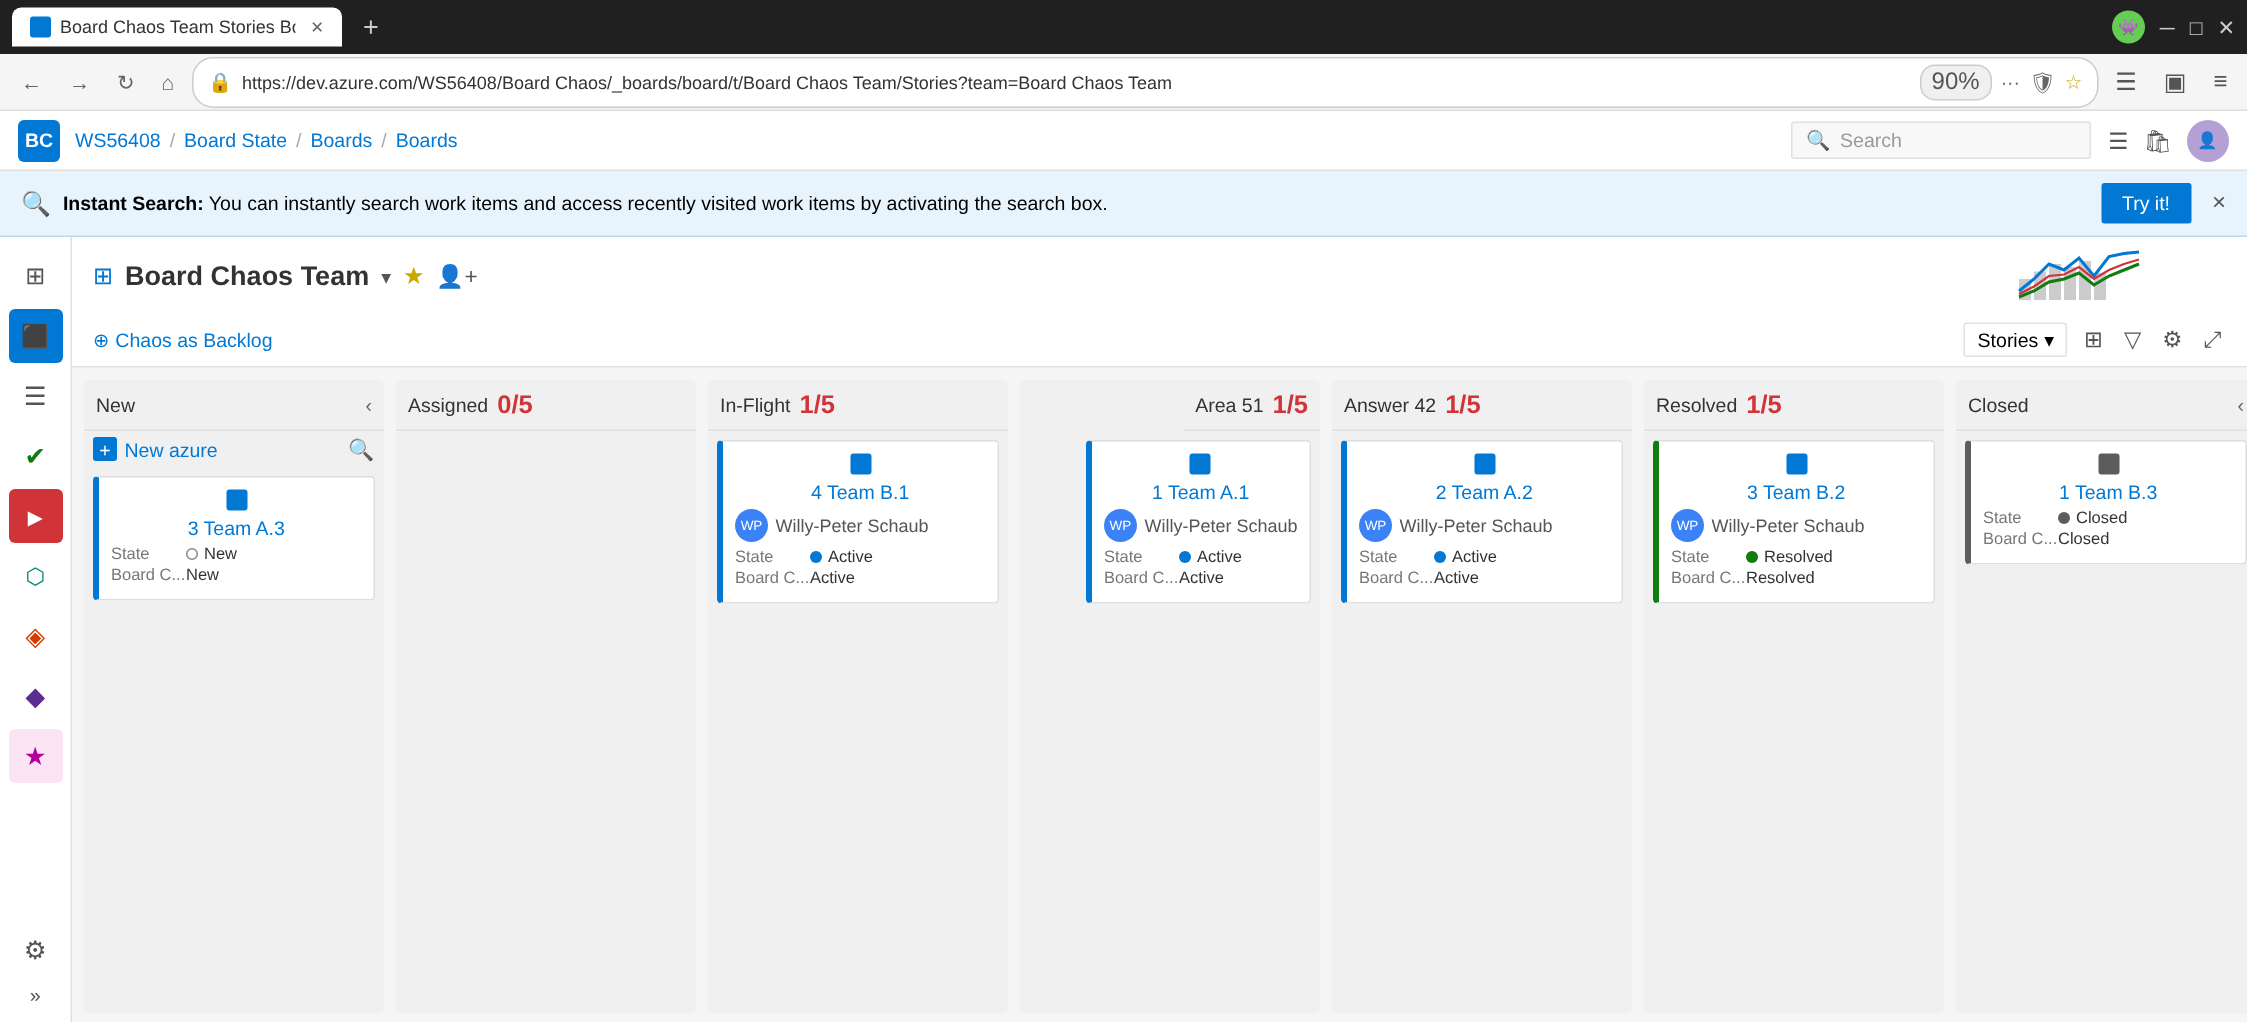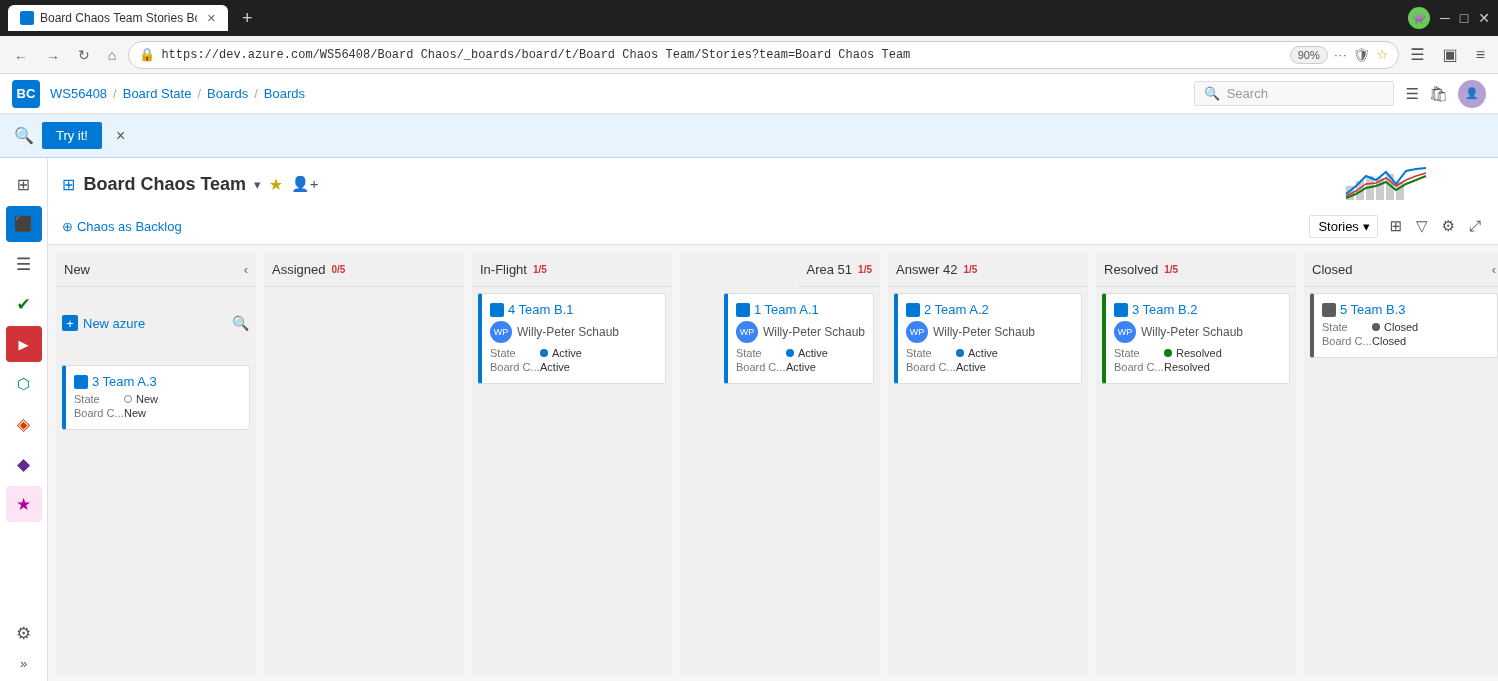--- a/index.html
+++ b/index.html
@@ -9,21 +9,21 @@
     .browser-chrome { background: #202020; height: 36px; display: flex; align-items: center; padding: 0 8px; gap: 6px; }
     .browser-tab { background: #fff; border-radius: 6px 6px 0 0; display: flex; align-items: center; padding: 6px 12px; gap: 6px; font-size: 12px; color: #333; max-width: 220px; }
     .browser-tab .tab-icon { width: 14px; height: 14px; background: #0078d4; border-radius: 2px; flex-shrink: 0; }
     .tab-close { margin-left: 4px; color: #666; cursor: pointer; font-size: 11px; }
     .new-tab { color: #ccc; font-size: 18px; cursor: pointer; padding: 0 8px; }
 
     .browser-toolbar { background: #f5f5f5; height: 38px; display: flex; align-items: center; padding: 0 8px; gap: 6px; border-bottom: 1px solid #ddd; }
     .nav-btn { background: none; border: none; cursor: pointer; color: #666; font-size: 14px; padding: 4px 6px; border-radius: 3px; }
     .address-bar { flex: 1; display: flex; align-items: center; background: #fff; border: 1px solid #ccc; border-radius: 14px; padding: 4px 10px; gap: 6px; }
     .address-bar input { border: none; outline: none; flex: 1; font-size: 12px; color: #333; background: transparent; }
-    .zoom-badge { background: #f0f0f0; border: 1px solid #ccc; border-radius: 10px; padding: 2px 7px; font-size: 11px; color: #555; }
+    .zoom-badge { background: #f0f0f0; border: 1px solid #ccc; border-radius: 10px; padding: 2px 7px; font-size: 16px; color: #555; }
     .toolbar-icons { display: flex; align-items: center; gap: 8px; color: #666; font-size: 16px; }
     .toolbar-icon-btn { background: none; border: none; cursor: pointer; color: #555; font-size: 16px; padding: 3px 5px; }
 
     
     .app-header { height: 40px; background: #fff; border-bottom: 1px solid #e0e0e0; display: flex; align-items: center; padding: 0 12px; gap: 0; }
     .app-logo { width: 28px; height: 28px; background: #0078d4; border-radius: 4px; display: flex; align-items: center; justify-content: center; color: white; font-weight: bold; font-size: 13px; margin-right: 10px; }
     .breadcrumb { display: flex; align-items: center; gap: 6px; font-size: 13px; color: #555; }
     .breadcrumb a { color: #0078d4; text-decoration: none; }
     .breadcrumb-sep { color: #aaa; }
     .header-search { margin-left: auto; display: flex; align-items: center; background: #f8f8f8; border: 1px solid #e0e0e0; border-radius: 2px; padding: 4px 10px; gap: 6px; min-width: 200px; color: #999; font-size: 13px; }
@@ -71,28 +71,28 @@
     .board-sub-right { margin-left: auto; display: flex; align-items: center; gap: 8px; }
     .stories-btn { background: none; border: 1px solid #e0e0e0; border-radius: 2px; padding: 3px 8px; cursor: pointer; font-size: 13px; display: flex; align-items: center; gap: 4px; }
     .sub-icon-btn { background: none; border: none; cursor: pointer; color: #555; font-size: 15px; padding: 3px; }
 
     
     .board-columns { display: flex; flex: 1; overflow-x: auto; padding: 8px; gap: 8px; }
     .board-column { background: #f0f0f0; border-radius: 4px; width: 200px; min-width: 200px; display: flex; flex-direction: column; overflow: hidden; }
 
     .column-header { display: flex; align-items: center; padding: 6px 8px; background: #f0f0f0; border-bottom: 1px solid #e0e0e0; font-size: 13px; font-weight: 500; color: #333; min-height: 34px; }
     .column-title { font-weight: 500; font-size: 13px; }
-    .column-count { margin-left: 6px; font-size: 10px; color: #d13438; font-weight: 600; }
+    .column-count { margin-left: 6px; font-size: 17px; color: #d13438; font-weight: 600; }
     .column-collapse { margin-left: auto; background: none; border: none; cursor: pointer; color: #666; font-size: 13px; }
 
     .column-body { flex: 1; padding: 6px; overflow-y: auto; display: flex; flex-direction: column; gap: 6px; }
 
     
     .work-item-card { background: #fff; border: 1px solid #ddd; border-radius: 3px; padding: 8px; border-left: 4px solid #0078d4; }
-    .card-header { display: flex; align-items: center; gap: 4px; margin-bottom: 4px; }
+    .card-header { display: flex; align-items: center; gap: 4px; margin-bottom: 4px; flex-direction: column; }
     .card-icon { display: inline-block; width: 14px; height: 14px; background: #0078d4; border-radius: 2px; flex-shrink: 0; }
     .card-id-title { font-size: 13px; color: #0078d4; font-weight: 500; cursor: pointer; }
     .card-avatar { width: 22px; height: 22px; border-radius: 50%; background: #3b82f6; flex-shrink: 0; overflow: hidden; display: flex; align-items: center; justify-content: center; color: white; font-size: 9px; }
     .card-person { font-size: 12px; color: #555; margin-bottom: 4px; }
     .card-field { display: flex; align-items: center; font-size: 11px; margin-bottom: 2px; }
     .card-field-label { color: #777; width: 50px; flex-shrink: 0; }
     .card-field-value { color: #333; display: flex; align-items: center; gap: 4px; }
     .status-dot { width: 8px; height: 8px; border-radius: 50%; flex-shrink: 0; }
     .status-dot.new { background: #c8c8c8; border: 1px solid #999; background: transparent; border: 1.5px solid #888; }
     .status-dot.active { background: #0078d4; }
@@ -128,21 +128,21 @@
   </div>
 </div>
 
 <div class="browser-toolbar">
   <button class="nav-btn">←</button>
   <button class="nav-btn">→</button>
   <button class="nav-btn">↻</button>
   <button class="nav-btn">⌂</button>
   <div class="address-bar">
     <span style="color:#107c10;font-size:13px;">🔒</span>
-    <input type="text" style="font-size: 12px; font-family: Liberation Mono, monospace;" value="https://dev.azure.com/WS56408/Board Chaos/_boards/board/t/Board Chaos Team/Stories?team=Board Chaos Team">
+    <input type="text" style="font-size: 12px;" value="https://dev.azure.com/WS56408/Board Chaos/_boards/board/t/Board Chaos Team/Stories?team=Board Chaos Team">
     <span class="zoom-badge">90%</span>
     <span style="color:#666;cursor:pointer;">···</span>
     <span style="color:#666;cursor:pointer;font-size:14px;">🛡</span>
     <span style="color:#c8a800;cursor:pointer;">☆</span>
   </div>
   <div class="toolbar-icons">
     <button class="toolbar-icon-btn">☰</button>
     <button class="toolbar-icon-btn">▣</button>
     <button class="toolbar-icon-btn">≡</button>
   </div>
@@ -165,20 +165,24 @@
   </div>
   <div class="header-right-icons">
     <button class="header-icon-btn">☰</button>
     <button class="header-icon-btn">🛍</button>
     <div class="avatar" style="background:#b4a0d4;">👤</div>
   </div>
 </div>
 
 <div class="info-banner">
   <span class="info-banner-icon">🔍</span>
+  <span class="info-banner-text">
+    <strong>Instant Search:</strong>
+    <span> You can instantly search work items and access recently visited work items by activating the search box.</span>
+  </span>
   <button class="try-it-btn">Try it!</button>
   <button class="banner-close">×</button>
 </div>
 
 <div class="main-layout">
 
   <div class="sidebar">
     <div class="sidebar-icon" style="font-size:16px;">⊞</div>
     <div class="sidebar-icon active" style="font-size:15px;">⬛</div>
     <div class="sidebar-icon">☰</div>
@@ -231,21 +235,21 @@
           <button class="sub-icon-btn">⊞</button>
           <button class="sub-icon-btn">▽</button>
           <button class="sub-icon-btn">⚙</button>
           <button class="sub-icon-btn">⤢</button>
         </div>
       </div>
     </div>
 
     <div class="board-columns">
 
-      <div class="board-column" style="width:200px;gap:24px;">
+      <div class="board-column" style="width:200px;">
         <div class="column-header">
           <span class="column-title">New</span>
           <button class="column-collapse">‹</button>
         </div>
         <div class="new-item-row">
           <button class="new-item-btn">
             <span style="background:#0078d4;color:#fff;width:16px;height:16px;border-radius:2px;display:inline-flex;align-items:center;justify-content:center;font-size:13px;">+</span>
             <span>New azure</span>
           </button>
           <button class="new-item-search">🔍</button>
@@ -402,21 +406,21 @@
 
       <div class="board-column" style="width:200px;flex:1;max-width:220px;">
         <div class="column-header">
           <span class="column-title">Closed</span>
           <button class="column-collapse" style="margin-left:auto;">‹</button>
         </div>
         <div class="column-body">
           <div class="work-item-card" style="border-left-color:#5c5c5c;">
             <div class="card-header">
               <span class="card-icon" style="background:#5c5c5c;"></span>
-              <span class="card-id-title">5 Team B.3</span>
+              <span class="card-id-title">1 Team B.3</span>
             </div>
             <div class="card-field">
               <span class="card-field-label">State</span>
               <span class="card-field-value">
                 <span class="status-dot closed"></span>
                 <span>Closed</span>
               </span>
             </div>
             <div class="card-field">
               <span class="card-field-label">Board C...</span>

